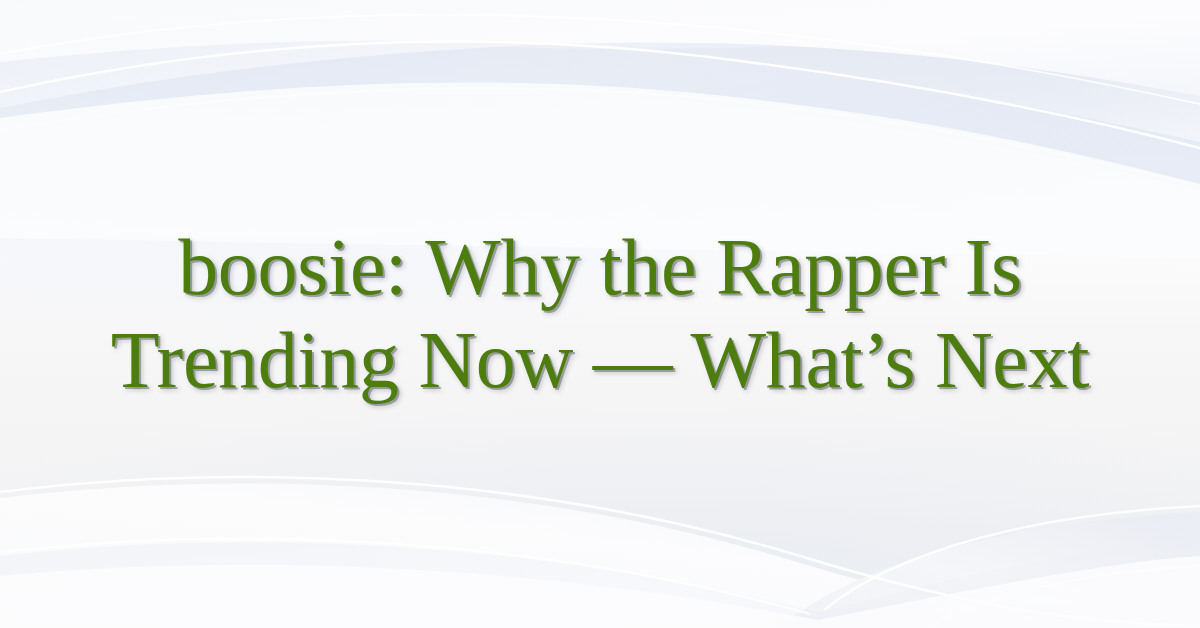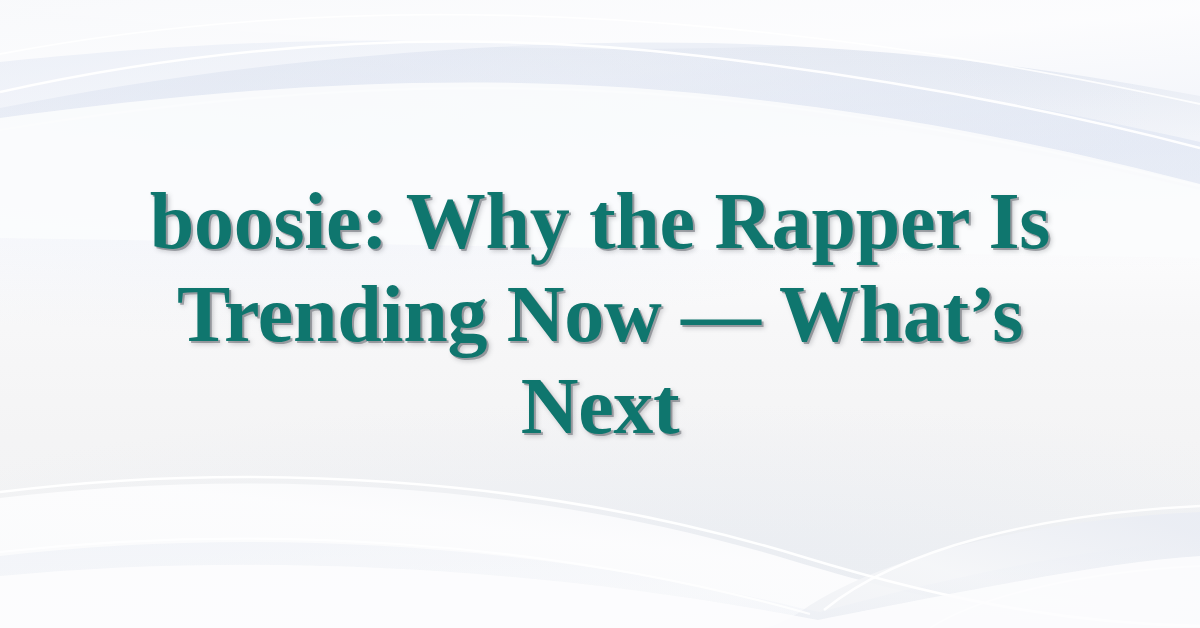--- a/index.html
+++ b/index.html
@@ -66,25 +66,25 @@
     justify-content: center;
     padding: 0 96px;
     box-sizing: border-box;
   }
 
   .og-title {
     margin: 0;
     width: 100%;
     text-align: center;
     font-family: "Liberation Serif", "DejaVu Serif", serif;
-    font-weight: 700;
+    font-weight: 400;
     font-size: 80px;
     line-height: 1.16;
     letter-spacing: -0.004em;
-    color: #0f766e;
+    color: #4d7c0f;
     text-shadow:
       2px 2px 0 rgba(92,96,104,0.50),
       3px 3px 5px rgba(60,64,72,0.28);
     white-space: pre-line;
   }
 </style>
 </head>
 <body>
 
 <div class="og-card">

